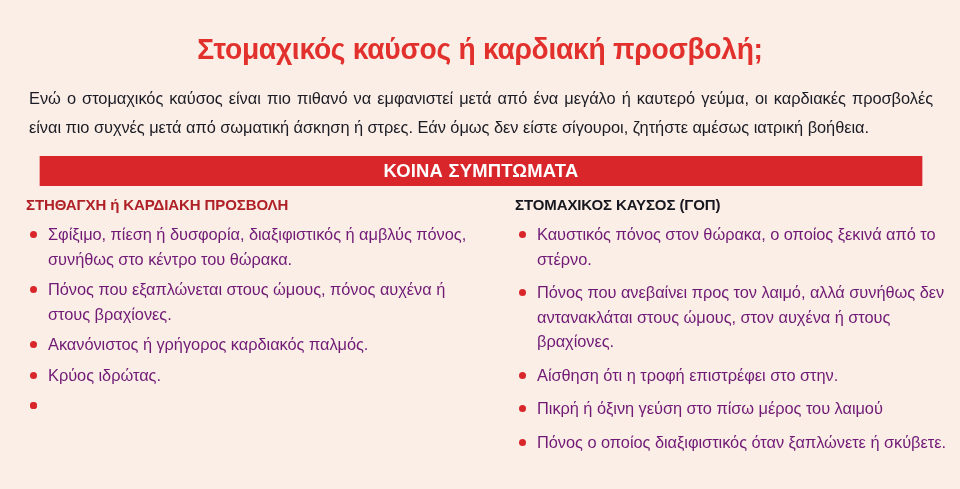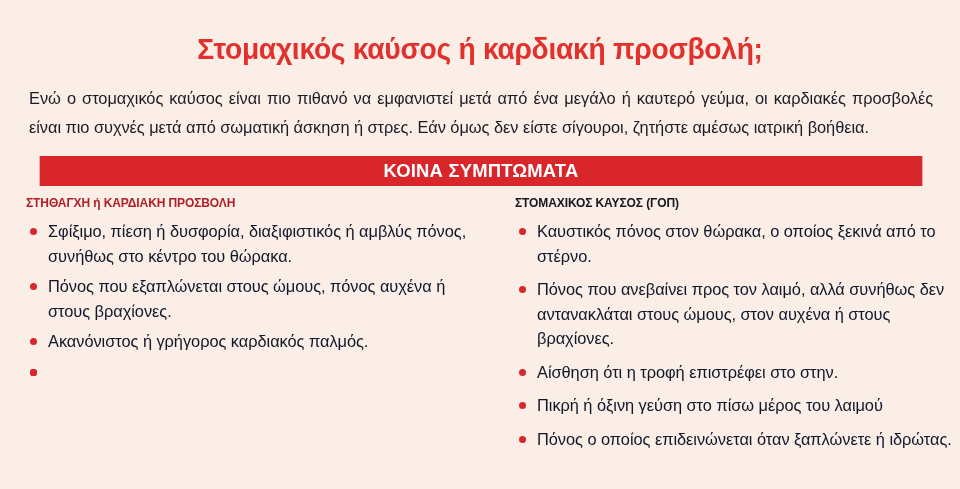--- a/index.html
+++ b/index.html
@@ -75,37 +75,37 @@
     flex: 0 0 auto;
     width: 447px;
   }
   .column.right {
     width: 447px;
     padding-left: 22px;
   }
 
   .col-heading {
     font-weight: bold;
-    font-size: 12px;
+    font-size: 15px;
     letter-spacing: -0.1px;
     margin-bottom: 9px;
     white-space: nowrap;
   }
   .col-heading.cardiac { color: #b02027; }
   .col-heading.reflux  { color: #16161f; }
 
   ul.symptoms {
     list-style: none;
     margin: 0;
     padding: 0;
   }
   ul.symptoms li {
     position: relative;
     padding-left: 22px;
-    color: #0f172a;
+    color: #701a75;
     font-size: 16.4px;
     line-height: 24.5px;
     margin-bottom: 6px;
     letter-spacing: -0.05px;
   }
   ul.symptoms li .dot {
     position: absolute;
     left: 4px;
     top: 9px;
     width: 7px;
@@ -142,20 +142,21 @@
         <li>
           <span class="dot"></span>
           <span>Πόνος που εξαπλώνεται στους ώμους, πόνος αυχένα ή στους βραχίονες.</span>
         </li>
         <li>
           <span class="dot"></span>
           <span>Ακανόνιστος ή γρήγορος καρδιακός παλμός.</span>
         </li>
         <li>
           <span class="dot"></span>
+          <span>Κρύος ιδρώτας.</span>
         </li>
         <li>
           <span class="dot"></span>
         </li>
         <li>
           <span class="dot"></span>
         </li>
       </ul>
     </div>
 
@@ -173,19 +174,19 @@
         <li>
           <span class="dot"></span>
           <span>Αίσθηση ότι η τροφή επιστρέφει στο στην.</span>
         </li>
         <li>
           <span class="dot"></span>
           <span>Πικρή ή όξινη γεύση στο πίσω μέρος του λαιμού</span>
         </li>
         <li>
           <span class="dot"></span>
-          <span>Πόνος ο οποίος επιδεινώνεται όταν ξαπλώνετε ή ιδρώτας.</span>
+          <span>Πόνος ο οποίος διαξιφιστικός όταν ξαπλώνετε ή σκύβετε.</span>
         </li>
       </ul>
     </div>
 
   </div>
 </div>
 
 </body></html>

